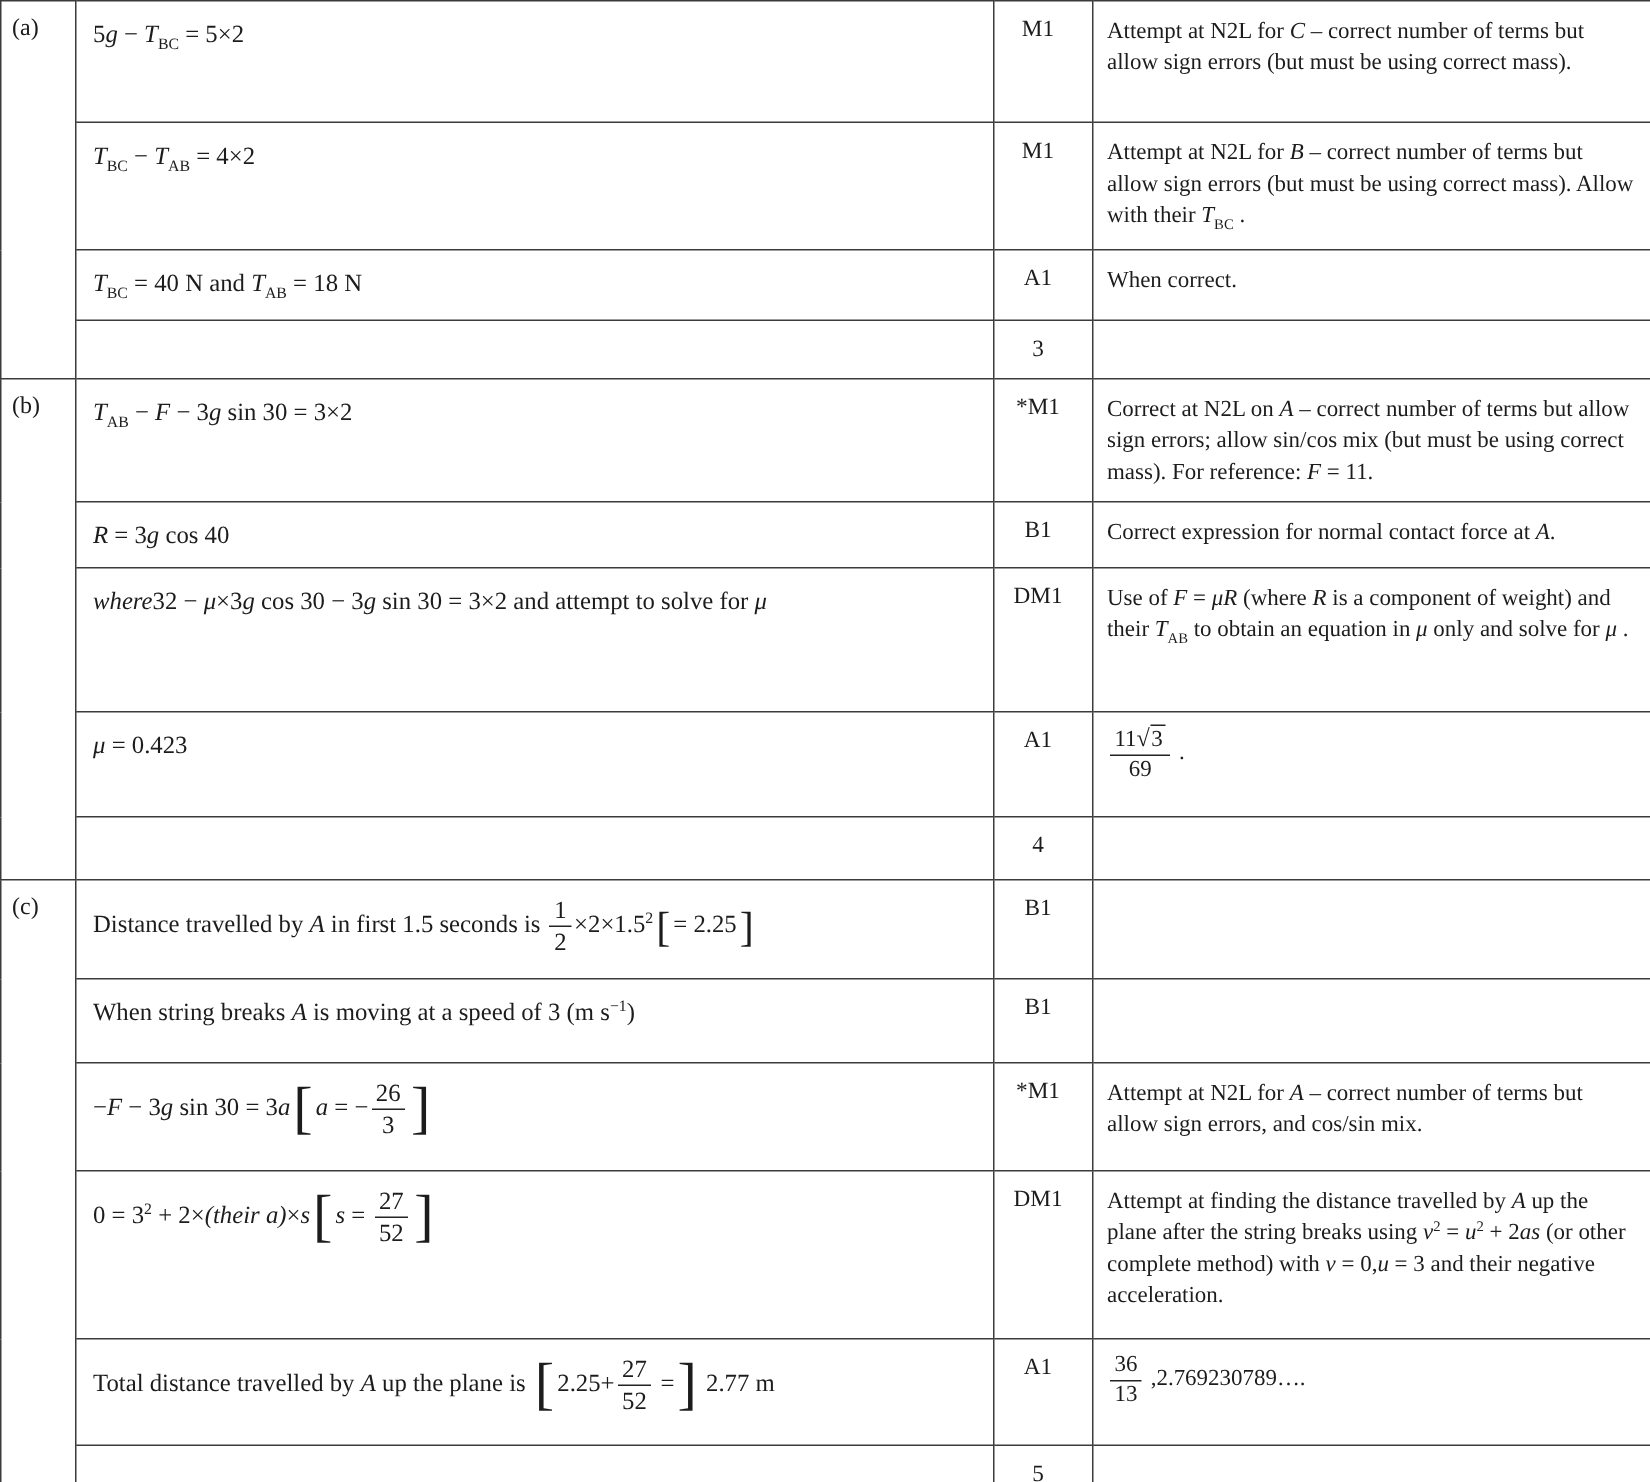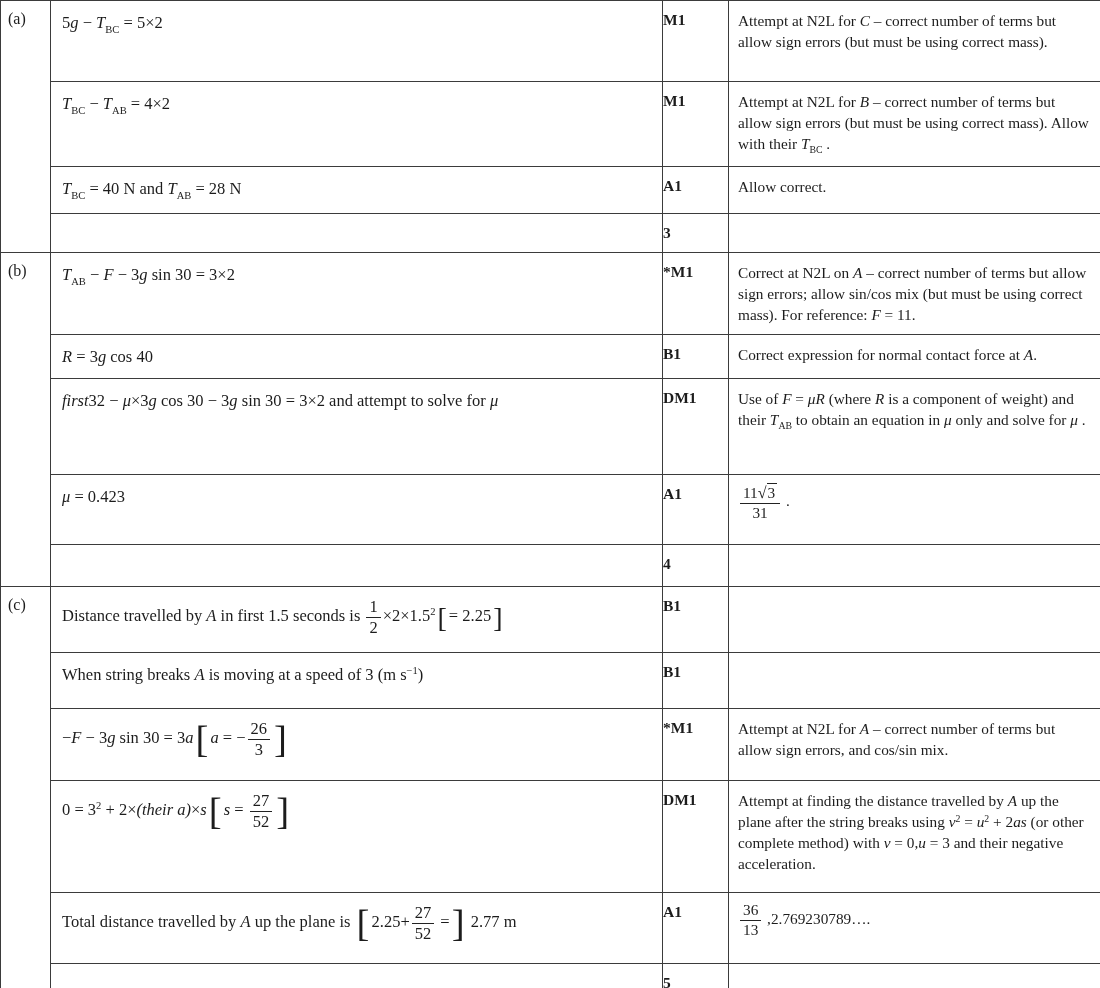--- a/index.html
+++ b/index.html
@@ -23,22 +23,22 @@
     border-left: none;
     font-size: 16px;
     padding: 9px 0 0 7px;
   }
   td.work-cell {
     font-size: 16.5px;
     padding: 11px 8px 4px 11px;
     line-height: 1.3;
   }
   td.mark-cell {
-    font-weight: bold;
-    text-align: left;
+    font-weight: normal;
+    text-align: center;
     font-size: 15.5px;
     padding: 10px 7px 0 0;
   }
   td.comment-cell {
     font-size: 15.3px;
     padding: 9px 10px 4px 9px;
     line-height: 1.38;
   }
   .it { font-style: italic; }
   .txt { font-style: normal; }
@@ -75,49 +75,49 @@
         <td class="work-cell"><span class="txt">5</span><span class="it">g</span><span class="txt"> − </span><span class="it">T</span><span class="sub">BC</span><span class="txt"> = 5×2</span></td>
         <td class="mark-cell">M1</td>
         <td class="comment-cell"><span class="txt">Attempt at N2L for </span><span class="it">C</span><span class="txt"> – correct number of terms but allow sign errors (but must be using correct mass).</span></td>
       </tr>
       <tr style="height: 85px;">
         <td class="work-cell"><span class="it">T</span><span class="sub">BC</span><span class="txt"> − </span><span class="it">T</span><span class="sub">AB</span><span class="txt"> = 4×2</span></td>
         <td class="mark-cell">M1</td>
         <td class="comment-cell"><span class="txt">Attempt at N2L for </span><span class="it">B</span><span class="txt"> – correct number of terms but allow sign errors (but must be using correct mass). Allow with their </span><span class="it">T</span><span class="sub">BC</span><span class="txt"> .</span></td>
       </tr>
       <tr style="height: 47px;">
-        <td class="work-cell"><span class="it">T</span><span class="sub">BC</span><span class="txt"> = 40 N and </span><span class="it">T</span><span class="sub">AB</span><span class="txt"> = 28 N</span></td>
+        <td class="work-cell"><span class="it">T</span><span class="sub">BC</span><span class="txt"> = 40 N and </span><span class="it">T</span><span class="sub">AB</span><span class="txt"> = 18 N</span></td>
         <td class="mark-cell">A1</td>
-        <td class="comment-cell"><span class="txt">Allow correct.</span></td>
+        <td class="comment-cell"><span class="txt">When correct.</span></td>
       </tr>
       <tr style="height: 39px;">
         <td class="work-cell"></td>
         <td class="mark-cell">3</td>
         <td class="comment-cell"></td>
       </tr>
       <tr style="height: 82px;">
         <td class="part-cell" rowspan="5">(b)</td>
         <td class="work-cell"><span class="it">T</span><span class="sub">AB</span><span class="txt"> − </span><span class="it">F</span><span class="txt"> − 3</span><span class="it">g</span><span class="txt"> sin 30 = 3×2</span></td>
         <td class="mark-cell">*M1</td>
         <td class="comment-cell"><span class="txt">Correct at N2L on </span><span class="it">A</span><span class="txt"> – correct number of terms but allow sign errors; allow sin/cos mix (but must be using correct mass). For reference: </span><span class="it">F</span><span class="txt"> = 11.</span></td>
       </tr>
       <tr style="height: 44px;">
         <td class="work-cell"><span class="it">R</span><span class="txt"> = 3</span><span class="it">g</span><span class="txt"> cos 40</span></td>
         <td class="mark-cell">B1</td>
         <td class="comment-cell"><span class="txt">Correct expression for normal contact force at </span><span class="it">A</span><span class="txt">.</span></td>
       </tr>
       <tr style="height: 96px;">
-        <td class="work-cell"><span class="it">first</span><span class="txt">32 − </span><span class="it">μ</span><span class="txt">×3</span><span class="it">g</span><span class="txt"> cos 30 − 3</span><span class="it">g</span><span class="txt"> sin 30 = 3×2 and attempt to solve for </span><span class="it">μ</span></td>
+        <td class="work-cell"><span class="it">where</span><span class="txt">32 − </span><span class="it">μ</span><span class="txt">×3</span><span class="it">g</span><span class="txt"> cos 30 − 3</span><span class="it">g</span><span class="txt"> sin 30 = 3×2 and attempt to solve for </span><span class="it">μ</span></td>
         <td class="mark-cell">DM1</td>
         <td class="comment-cell"><span class="txt">Use of </span><span class="it">F</span><span class="txt"> = </span><span class="it">μR</span><span class="txt"> (where </span><span class="it">R</span><span class="txt"> is a component of weight) and their </span><span class="it">T</span><span class="sub">AB</span><span class="txt"> to obtain an equation in </span><span class="it">μ</span><span class="txt"> only and solve for </span><span class="it">μ</span><span class="txt"> .</span></td>
       </tr>
       <tr style="height: 70px;">
         <td class="work-cell"><span class="it">μ</span><span class="txt"> = 0.423</span></td>
         <td class="mark-cell">A1</td>
-        <td class="comment-cell"><span class="frac"><span class="num"><span class="txt">11</span><span class="sqrt"><span class="rad">√</span><span class="arg">3</span></span></span><span class="den"><span class="txt">31</span></span></span><span class="txt"> .</span></td>
+        <td class="comment-cell"><span class="frac"><span class="num"><span class="txt">11</span><span class="sqrt"><span class="rad">√</span><span class="arg">3</span></span></span><span class="den"><span class="txt">69</span></span></span><span class="txt"> .</span></td>
       </tr>
       <tr style="height: 42px;">
         <td class="work-cell"></td>
         <td class="mark-cell">4</td>
         <td class="comment-cell"></td>
       </tr>
       <tr style="height: 66px;">
         <td class="part-cell" rowspan="6">(c)</td>
         <td class="work-cell"><span class="txt">Distance travelled by </span><span class="it">A</span><span class="txt"> in first 1.5 seconds is </span><span class="frac"><span class="num"><span class="txt">1</span></span><span class="den"><span class="txt">2</span></span></span><span class="txt">×2×1.5</span><span class="sup">2</span><span class="bb">[</span><span class="txt">= 2.25</span><span class="bb">]</span></td>
         <td class="mark-cell">B1</td>

